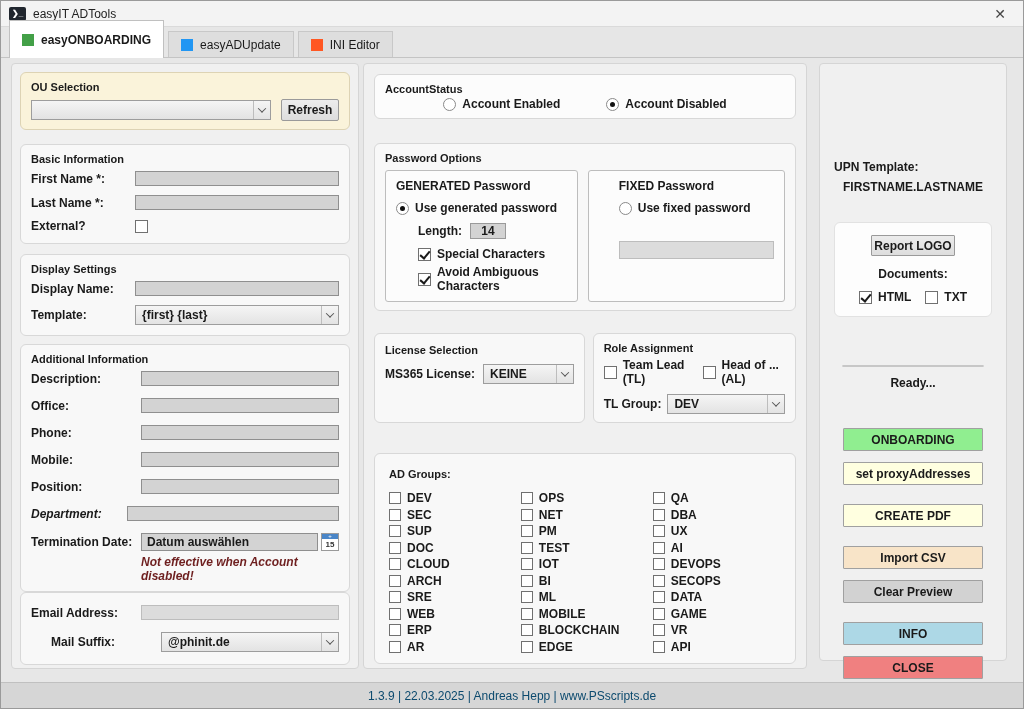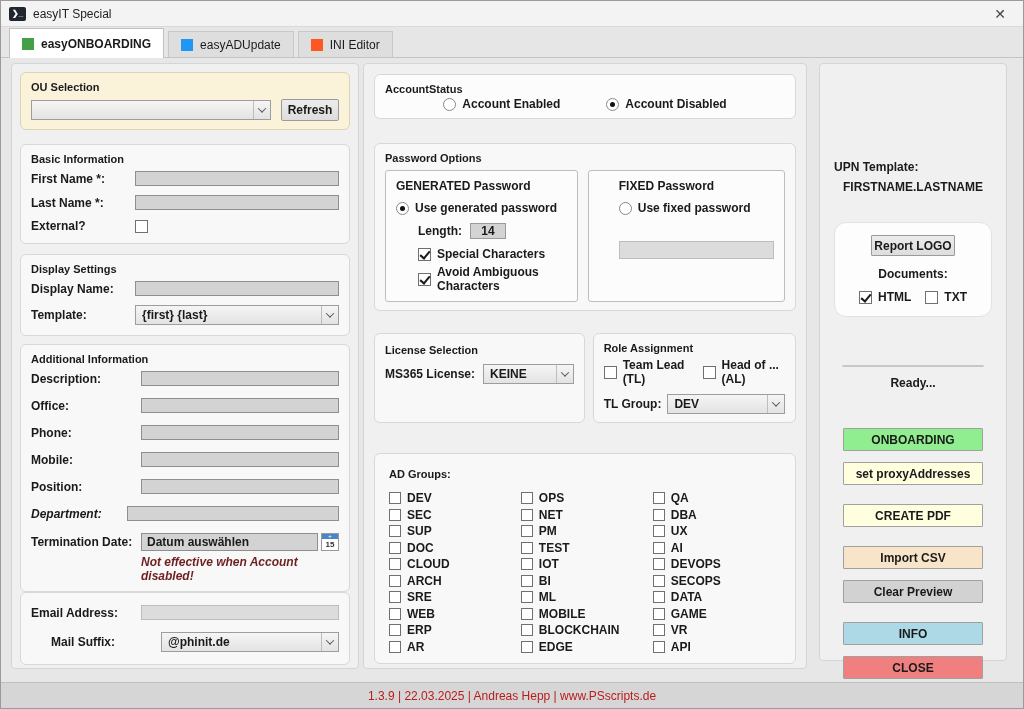--- a/index.html
+++ b/index.html
@@ -9,21 +9,21 @@
 
   
   .titlebar { height:26px; background:#f3f3f3; border-bottom:1px solid #dadada; display:flex; align-items:center; padding:0 8px; flex:none; }
   .appicon { width:17px; height:14px; background:#20262e; border-radius:2px; color:#fff; font-size:8px; font-weight:bold; display:flex; align-items:center; justify-content:center; margin-right:7px; }
   .title { font-size:12px; color:#222; }
   .close { margin-left:auto; width:30px; text-align:center; font-size:14px; color:#444; cursor:default; }
 
   
   .tabstrip { height:31px; background:#e6e6e6; border-bottom:1px solid #c4c4c4; display:flex; align-items:flex-end; padding-left:8px; flex:none; }
   .tab { display:flex; align-items:center; gap:7px; height:26px; padding:0 12px; background:#dedede; border:1px solid #c8c8c8; border-bottom:none; margin-right:4px; }
-  .tab.active { background:#ffffff; height:30px; font-weight:bold; border-color:#c0c0c0; position:relative; z-index:2; margin-bottom:-1px;justify-content:center; }
+  .tab.active { background:#ffffff; height:38px; font-weight:bold; border-color:#c0c0c0; position:relative; z-index:2; margin-bottom:-1px;justify-content:center; }
   .swatch { width:12px; height:12px; display:inline-block; flex:none; }
   .tab-label { white-space:nowrap; }
 
   
   .main { flex:1; position:relative; background:#e7e7e7; }
   .col { position:absolute; background:#f0f0f0; border:1px solid #d5d5d5; border-radius:4px; }
   .col-left  { left:10px;  top:5px; width:348px; height:606px; display:flex; flex-direction:column; padding:8px; }
   .col-mid   { left:362px; top:5px; width:444px; height:606px; display:flex; flex-direction:column; padding:10px; }
   .col-right { left:818px; top:5px; width:188px; height:598px; display:flex; flex-direction:column; align-items:center; padding:8px 14px; }
 
@@ -78,43 +78,43 @@
   .tl-row { display:flex; align-items:center; }
   .tl-row .combo { margin-left:6px; }
   .adgroups { flex:1; margin-top:auto; }
   .adcols { display:flex; padding-left:4px; }
   .adcol { width:33.3%; }
   .adrow { display:flex; align-items:center; height:16.5px; }
 
   
   .upn-label { align-self:flex-start; font-weight:bold; margin-top:88px; }
   .upn-value { font-weight:bold; margin-top:6px; }
-  .doc-panel { background:#fdfdfd; border:1px solid #e2e2e2; border-radius:12px; width:158px; margin-top:28px; padding:12px 8px; display:flex; flex-direction:column; align-items:center; }
+  .doc-panel { background:#fdfdfd; border:1px solid #e2e2e2; border-radius:6px; width:158px; margin-top:28px; padding:12px 8px; display:flex; flex-direction:column; align-items:center; }
   .logo-btn { width:84px; height:21px; border-radius:1px; }
   .doc-label { font-weight:bold; margin-top:11px; }
   .doc-cbs { display:flex; gap:14px; margin-top:9px; }
   .doc-cbs .item { display:flex; align-items:center; }
   .progress { width:142px; height:17px; background:#e5e5e5; border:1px solid #c7c7c7; border-radius:8px; margin-top:48px; }
   .status { font-weight:bold; margin-top:9px; }
   .actions { margin-top:38px; display:flex; flex-direction:column; width:140px; }
   .btn-big { height:23px; border:1px solid #a0a0a0; border-radius:1px; font-weight:bold; display:flex; align-items:center; justify-content:center; }
   .btn-big:nth-child(2), .btn-big:nth-child(5), .btn-big:nth-child(7) { margin-top:11px; }
   .btn-big:nth-child(3), .btn-big:nth-child(4), .btn-big:nth-child(6) { margin-top:19px; }
 
   
-  .footer { height:26px; flex:none; background:#d6d6d6; border-top:1px solid #c0c0c0; display:flex; align-items:center; justify-content:center; font-size:12px; color:#b91c1c; }
+  .footer { height:26px; flex:none; background:#d6d6d6; border-top:1px solid #c0c0c0; display:flex; align-items:center; justify-content:center; font-size:12px; color:#0c4a6e; }
 </style>
 </head>
 <body>
 
 <div class="window">
 
   <div class="titlebar">
     <span class="appicon">❯_</span>
-    <span class="title">easyIT Special</span>
+    <span class="title">easyIT ADTools</span>
     <span class="close">✕</span>
   </div>
 
   <div class="tabstrip">
       <div class="tab active">
         <span class="swatch" style="background: rgb(67, 160, 71);"></span>
         <span class="tab-label">easyONBOARDING</span>
       </div>
       <div class="tab">
         <span class="swatch" style="background: rgb(33, 150, 243);"></span>

